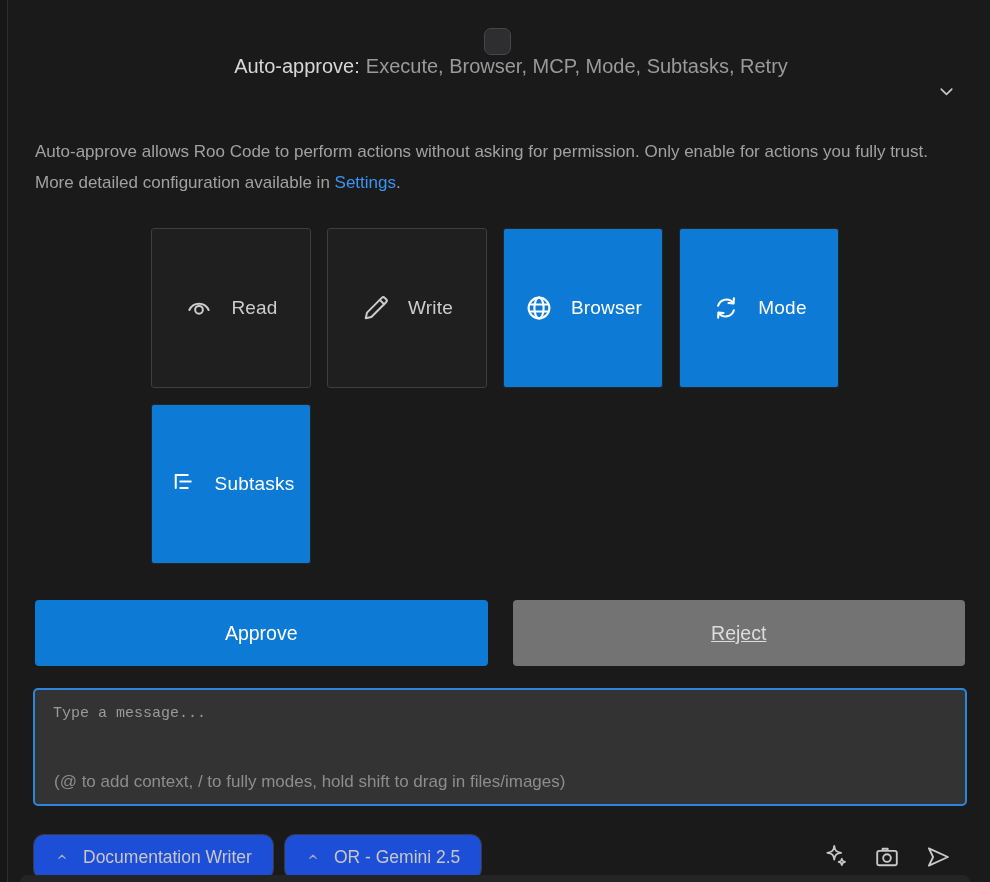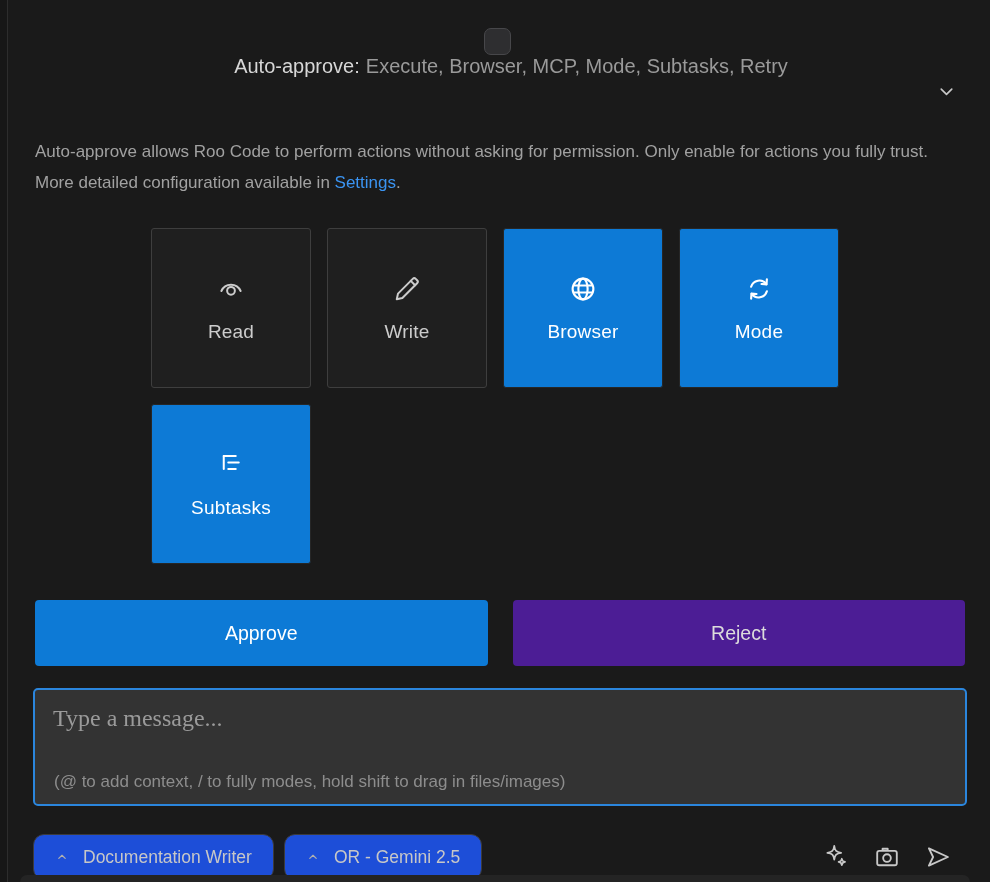--- a/index.html
+++ b/index.html
@@ -28,45 +28,45 @@
   .header-chevron svg { display: block; }
   
   .description { margin: 31px 48px 0 35px; font-size: 17px; line-height: 31px; color: #a1a1a1; }
   .link { color: var(--link, #3b94f2); text-decoration: none; cursor: pointer; }
   
   .grid {
     width: 688px; margin: 30px auto 0;
     display: grid; grid-template-columns: repeat(4, 160px); grid-auto-rows: 160px; gap: 16px;
   }
   .tile {
-    display: flex; flex-direction: column; align-items: center; justify-content: center; gap: 17px;
+    display: flex; flex-direction: row; align-items: center; justify-content: center; gap: 17px;
     background: #1f1f1f; border: 1px solid #3e3e3e; border-radius: 3px;
     color: #cccccc; font-size: 19px; font-family: inherit; cursor: pointer; padding: 0;
   }
   .tile.active { background: var(--accent, #0d7ad6); border-color: #262626; color: #fff; }
   .tile-icon { pointer-events: none; }
   .tile-icon svg { width: 30px; height: 30px; display: block; }
   .tile-label { font-weight: 500; letter-spacing: 0.2px; pointer-events: none; }
   
   .actions { display: flex; gap: 25px; padding: 36px 25px 0 35px; }
   .btn {
     flex: 1 1 0; height: 66px; border: none; border-radius: 4px;
     font-size: 19.5px; font-family: inherit; cursor: pointer;
   }
   .btn-approve { background: var(--accent, #0d7ad6); color: #ffffff; }
-  .btn-reject { background: #4c1d95; color: #dcdcdc; }
+  .btn-reject { background: #737373; color: #dcdcdc; text-decoration: underline; }
   
   .composer {
     margin: 22px 23px 0 33px; height: 118px; position: relative;
     background: #333333; border: 2px solid var(--focus, #2b86dd); border-radius: 5px;
   }
   .composer textarea {
     position: absolute; inset: 0; width: 100%; height: 100%;
     background: transparent; border: none; outline: none; resize: none;
-    color: #cccccc; font-size: 24px; font-family: Liberation Serif, serif; padding: 15px 18px;
+    color: #cccccc; font-size: 15px; font-family: Liberation Mono, monospace; padding: 15px 18px;
   }
   .composer textarea::placeholder { color: #9a9a9a; opacity: 1; }
   .composer-hint {
     position: absolute; left: 19px; bottom: 12px;
     font-size: 17px; color: #8d8d8d; pointer-events: none; white-space: nowrap;
   }
   
   .footer { display: flex; align-items: center; margin: 28px 38px 0 33px; height: 46px; }
   .pill {
     display: flex; align-items: center; gap: 14px; height: 46px; padding: 0 21px;

